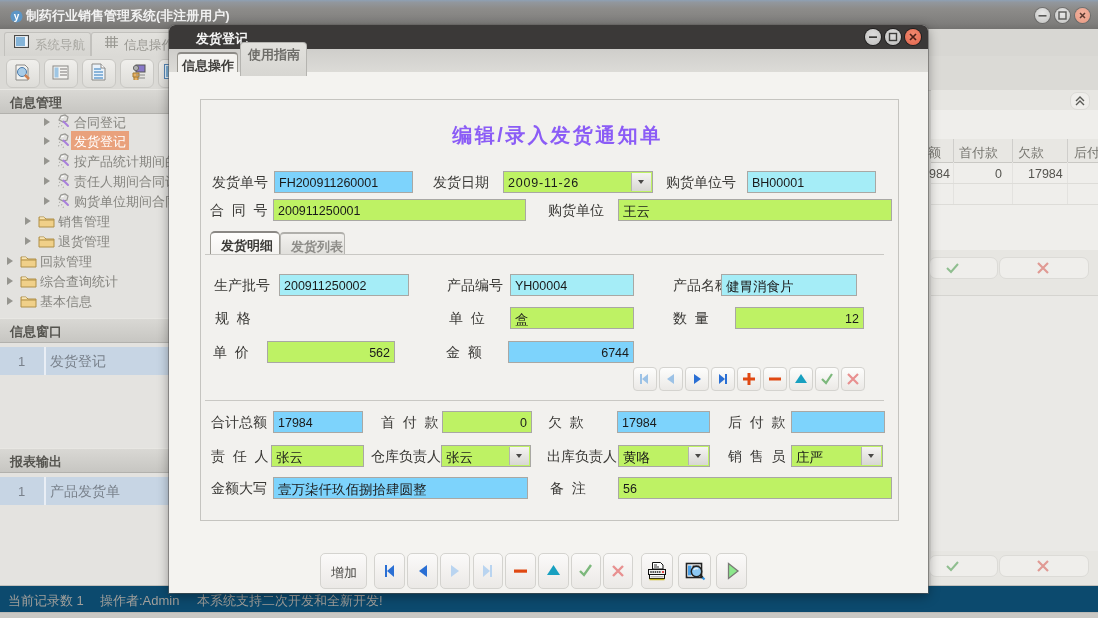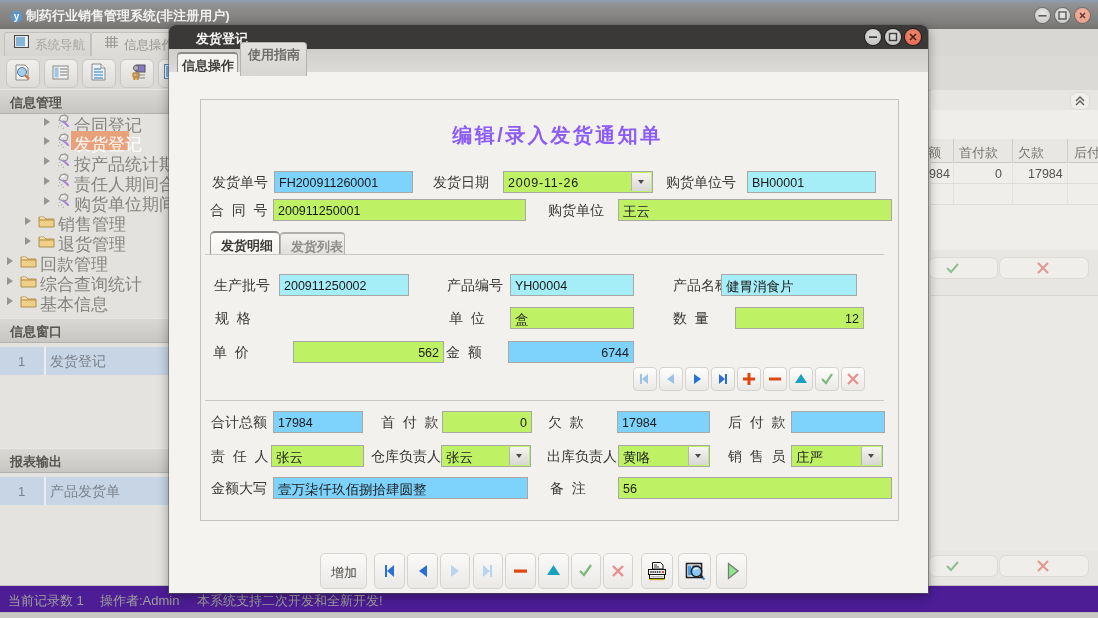--- a/index.html
+++ b/index.html
@@ -14,29 +14,29 @@
 
 .maintabs{left:0;top:29px;width:1098px;height:27px;background:#d8d7d3}
 .mtab{top:32px;height:24px;border:1px solid #c2c1bd;border-bottom:none;border-radius:3px 3px 0 0;background:linear-gradient(#deddd9,#d6d5d1);color:#98978f;font-size:13px}
 
 .toolbar{left:0;top:56px;width:1098px;height:34px;background:#dbdad6;border-bottom:1px solid #c6c5c1}
 .tbtn{top:3px;width:32px;height:27px;border:1px solid #c9c8c4;border-radius:6px;background:linear-gradient(#f0efec,#dddcd8)}
 
 .phead{left:0;width:175px;height:23px;background:linear-gradient(#d9d8d4,#c7c6c2);border-top:1px solid #e8e7e3;border-bottom:1px solid #b2b1ad;color:#55544f;font-weight:bold;font-size:13px}
 .phead span{position:absolute;left:10px;top:4px}
 .treearea{left:0;top:90px;width:175px;height:495px;background:#e3e2df}
-.trow{left:0;width:175px;height:20px;font-size:17px;color:#85847f;white-space:nowrap}
+.trow{left:0;width:175px;height:20px;font-size:13px;color:#85847f;white-space:nowrap}
 .arr{position:absolute;top:5.5px;width:0;height:0;border-left:6.5px solid #96958f;border-top:4.5px solid transparent;border-bottom:4.5px solid transparent}
 .trow .txt{position:absolute;top:2px}
 .bluerow{left:0;width:169px;height:28px;background:#c7d5e4;font-size:14px;color:#79818b}
 .bluerow .num{position:absolute;left:18px;top:7px;font-size:13px}
 .bluerow .btxt{position:absolute;left:50px;top:6px}
 .bluerow .vline{position:absolute;left:44px;top:0;width:2px;height:28px;background:#e9eef5}
 
-.statusbar{left:0;top:585px;width:1098px;height:27px;background:#4c1d95;border-top:1px solid #c2c1bd;font-size:13px;color:#a19f9b}
+.statusbar{left:0;top:585px;width:1098px;height:27px;background:#0c4a6e;border-top:1px solid #c2c1bd;font-size:13px;color:#a19f9b}
 .statusbar span{position:absolute;top:6px}
 .bottomedge{left:0;top:612px;width:1098px;height:6px;background:#c9c8c4;border-top:1px solid #bbbab6}
 
 .gridhead{font-size:13px;color:#76756f;white-space:nowrap}
 .gridcell{font-size:12.5px;color:#55544f;font-family:"Liberation Sans",sans-serif}
 .bgbtn{height:20px;background:#efeeeb;border:1px solid #dcdbd7;border-radius:7px}
 
 .dialog{left:169px;top:25px;width:759px;height:568px;background:#f4f3f0;border-radius:6px 6px 0 0;box-shadow:0 3px 12px rgba(0,0,0,.38),0 0 0 1px rgba(110,108,105,.55)}
 .dtitle{left:0;top:0;width:759px;height:24px;background:#3b3938;border-radius:6px 6px 0 0;color:#f5f5f5;font-size:13px;font-weight:bold}
 .dtitle span{position:absolute;left:27px;top:5px}
@@ -400,21 +400,21 @@
   <div class="abs lbl" style="left:504px;top:252px">产品名称</div>
   <div class="abs fld cyan cjk" style="left:552px;top:249px;width:136px">健胃消食片</div>
 
   <div class="abs lbl" style="left:46px;top:285px">规 格</div>
   <div class="abs lbl" style="left:280px;top:285px">单 位</div>
   <div class="abs fld cjk" style="left:341px;top:282px;width:124px">盒</div>
   <div class="abs lbl" style="left:504px;top:285px">数 量</div>
   <div class="abs fld rt" style="left:566px;top:282px;width:129px">12</div>
 
   <div class="abs lbl" style="left:44px;top:319px">单 价</div>
-  <div class="abs fld rt" style="left:124px;top:316px;width:151px">562</div>
+  <div class="abs fld rt" style="left:98px;top:316px;width:128px">562</div>
   <div class="abs lbl" style="left:277px;top:319px">金 额</div>
   <div class="abs fld ro rt" style="left:339px;top:316px;width:126px">6744</div>
 
   <div class="abs" style="left:464px;top:342px;width:260px;height:24px">
     <div class="abs navbtn" style="left:0">
           <svg width="22" height="22">
             <path d="M14 6 L8 11 L14 16 Z" fill="#9cc2e6"></path>
             <rect x="6" y="6" width="2" height="10" fill="#9cc2e6"></rect>
           </svg>
         </div>

